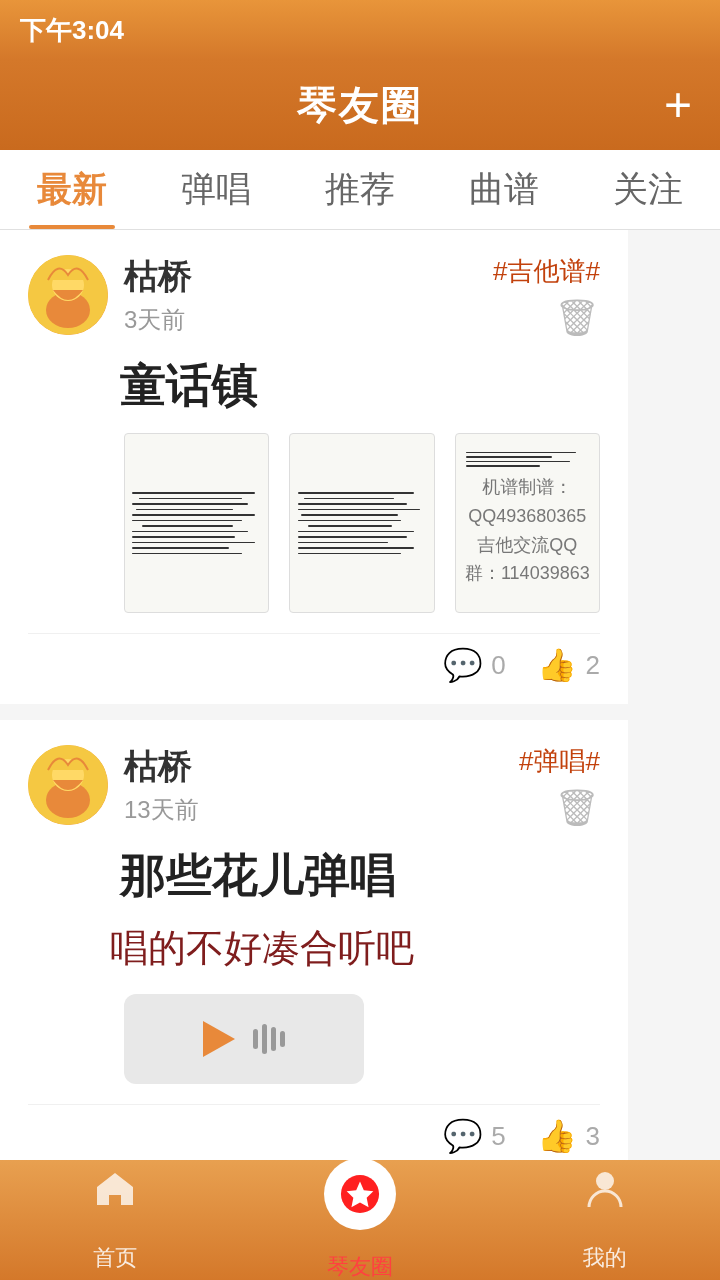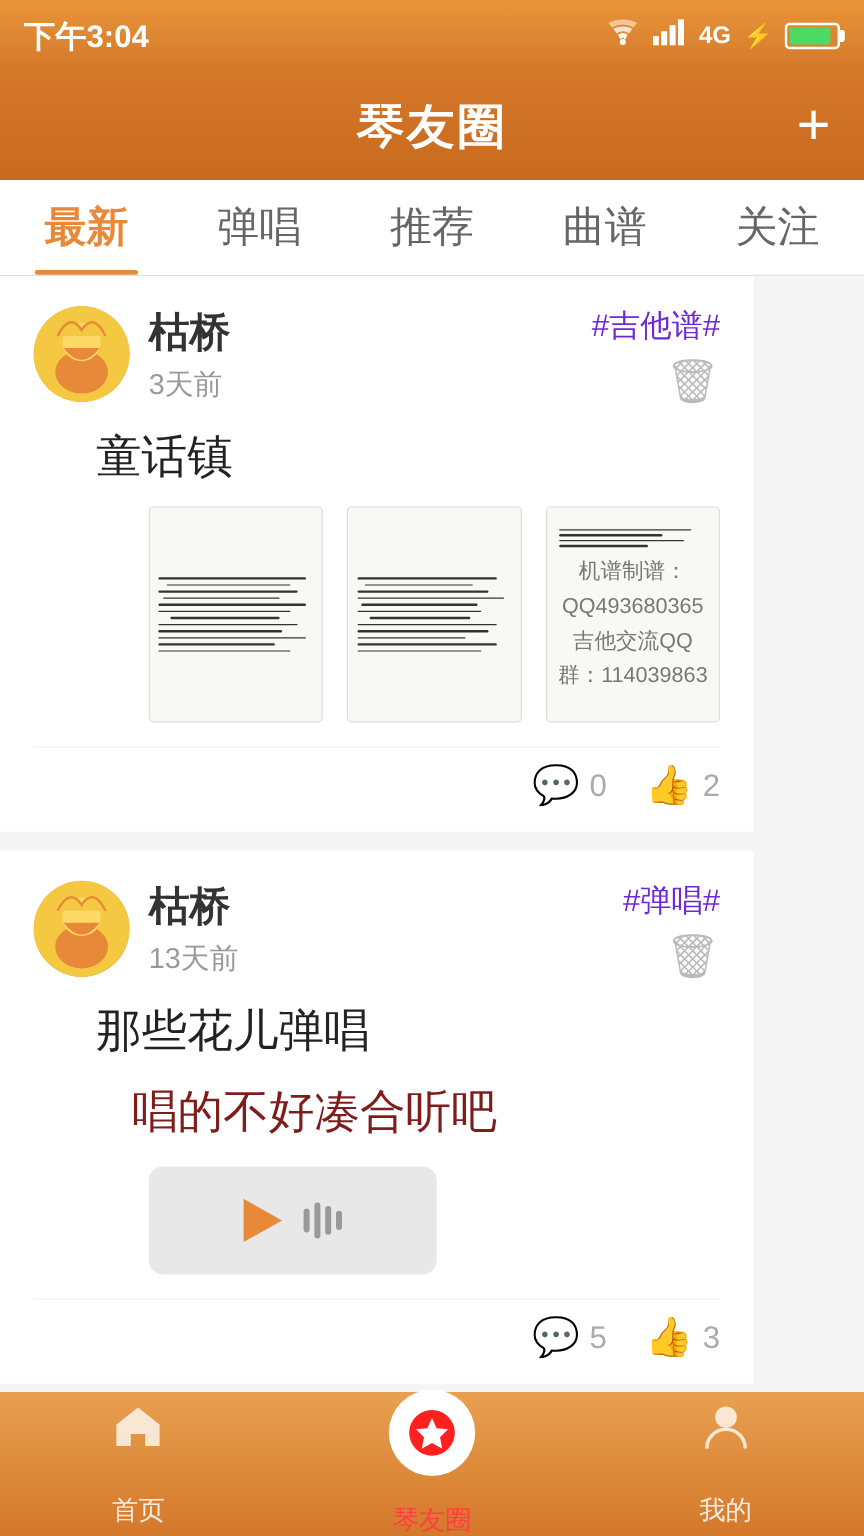--- a/index.html
+++ b/index.html
@@ -155,36 +155,36 @@
       margin-top: 4px;
     }
 
     .post-header-right {
       display: flex;
       flex-direction: column;
       align-items: flex-end;
       gap: 8px;
     }
     .tag {
-      color: #6d28d9;
+      color: #c2410c;
       font-size: 26px;
       font-weight: 500;
     }
     .delete-icon {
       color: #bbb;
       font-size: 36px;
       cursor: pointer;
     }
 
     .post-title {
-      font-size: 38px;
-      font-weight: 400;
+      font-size: 46px;
+      font-weight: 700;
       color: #222;
       margin-bottom: 16px;
-      margin-left: 52px;
+      margin-left: 92px;
     }
     .post-subtitle {
       font-size: 38px;
       color: #7f1d1d;
       margin-bottom: 20px;
       margin-left: 82px;
     }
 
     
     .sheet-images {
@@ -326,43 +326,20 @@
 
     .posts-wrapper {
       padding-bottom: 136px;
     }
   </style>
 </head>
 <body>
 
 <div class="status-bar">
   <span class="status-left">下午3:04</span>
-  <div class="status-right">
-    <span>
-      <svg width="30" height="22" viewBox="0 0 30 22" fill="white">
-        <path d="M3,3 Q15,-3 27,3 L24,7 Q15,2 6,7 Z" fill="white" opacity="0.5"></path>
-        <path d="M7,8 Q15,4 23,8 L20,12 Q15,8 10,12 Z" fill="white" opacity="0.75"></path>
-        <path d="M11,13 Q15,10 19,13 L17,17 Q15,14 13,17 Z" fill="white"></path>
-        <circle cx="15" cy="19" r="2.5" fill="white"></circle>
-      </svg>
-    </span>
-    <span>
-      <svg width="28" height="22" viewBox="0 0 28 22" fill="white">
-        <rect x="0" y="14" width="5" height="8" fill="white"></rect>
-        <rect x="7" y="10" width="5" height="12" fill="white"></rect>
-        <rect x="14" y="5" width="5" height="17" fill="white"></rect>
-        <rect x="21" y="0" width="5" height="22" fill="white"></rect>
-      </svg>
-    </span>
-    <span style="font-size:20px;font-weight:700;">4G</span>
-    <span style="font-size:20px;">⚡</span>
-    <div class="battery-icon">
-      <div class="battery-fill"></div>
-    </div>
-  </div>
 </div>
 
 <div class="header">
   <span class="header-title">琴友圈</span>
   <span class="header-plus">+</span>
 </div>
 
 <div class="tabs">
   <div class="tab-item active">
     <span>最新</span>

